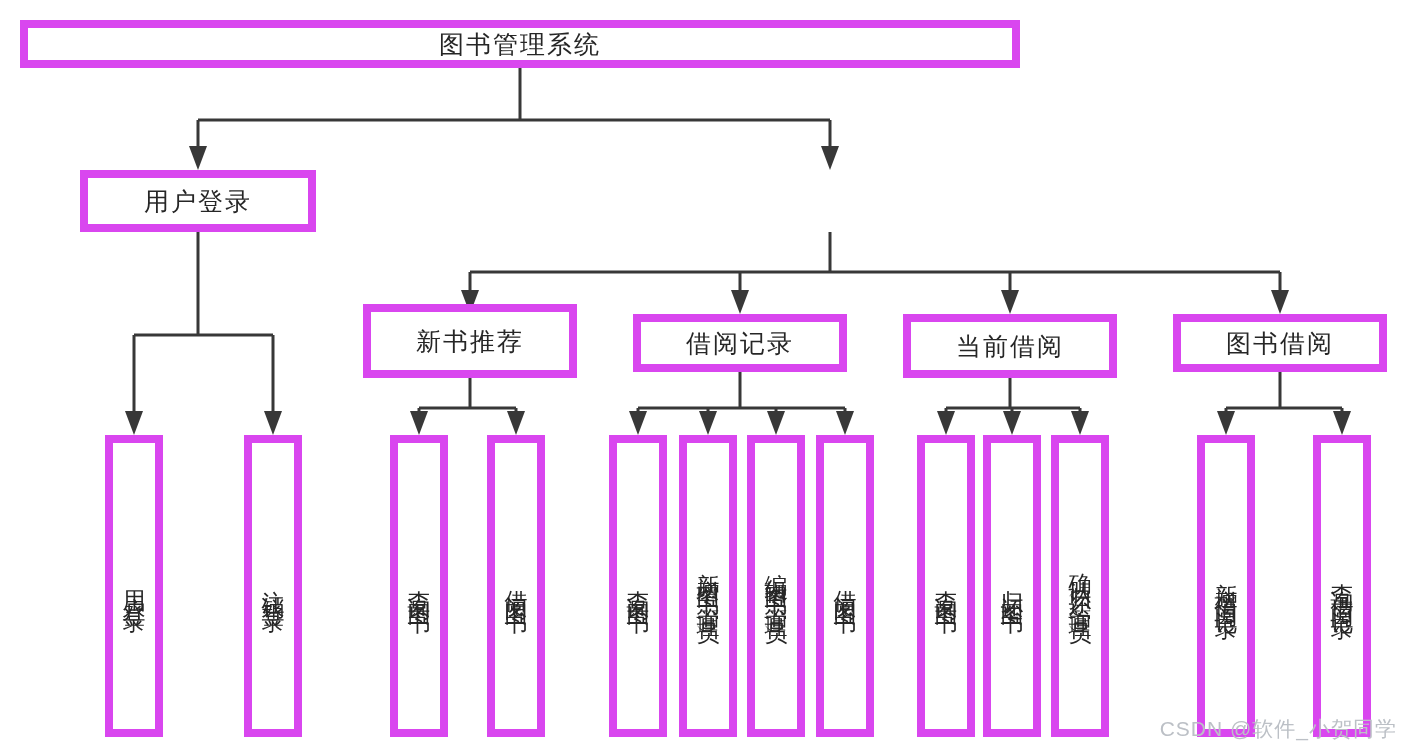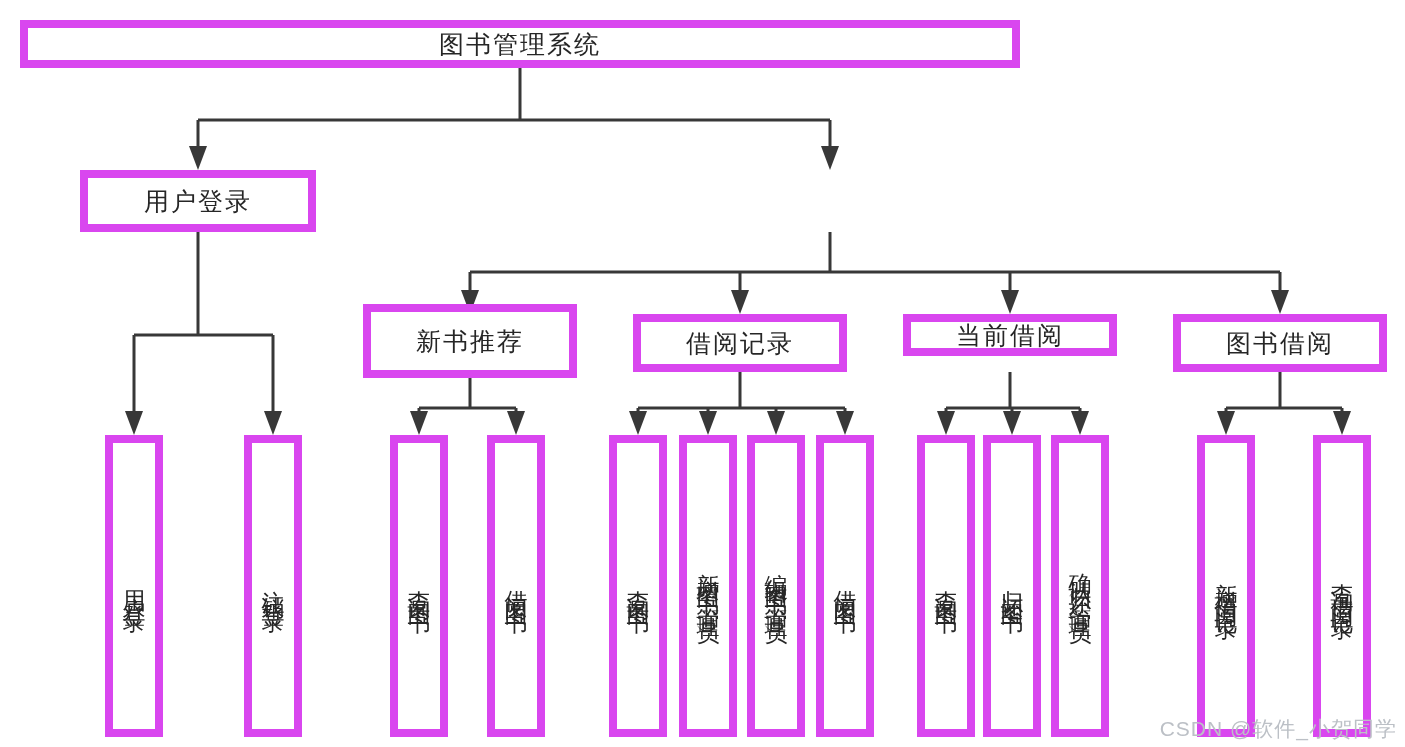--- a/index.html
+++ b/index.html
@@ -108,21 +108,21 @@
   <div class="node" style="left:80px; top:170px; width:236px; height:62px;">
     <span class="h-label">用户登录</span>
   </div>
 
   <div class="node" style="left:363px; top:304px; width:214px; height:74px;">
     <span class="h-label">新书推荐</span>
   </div>
   <div class="node" style="left:633px; top:314px; width:214px; height:58px;">
     <span class="h-label">借阅记录</span>
   </div>
-  <div class="node" style="left:903px; top:314px; width:214px; height:42px;">
+  <div class="node" style="left:903px; top:314px; width:214px; height:64px;">
     <span class="h-label">当前借阅</span>
   </div>
   <div class="node" style="left:1173px; top:314px; width:214px; height:58px;">
     <span class="h-label">图书借阅</span>
   </div>
 
   <div class="node" style="left:105px; top:435px; width:58px; height:302px;">
     <span class="v-label">用户登录</span>
   </div>
   <div class="node" style="left:244px; top:435px; width:58px; height:302px;">

